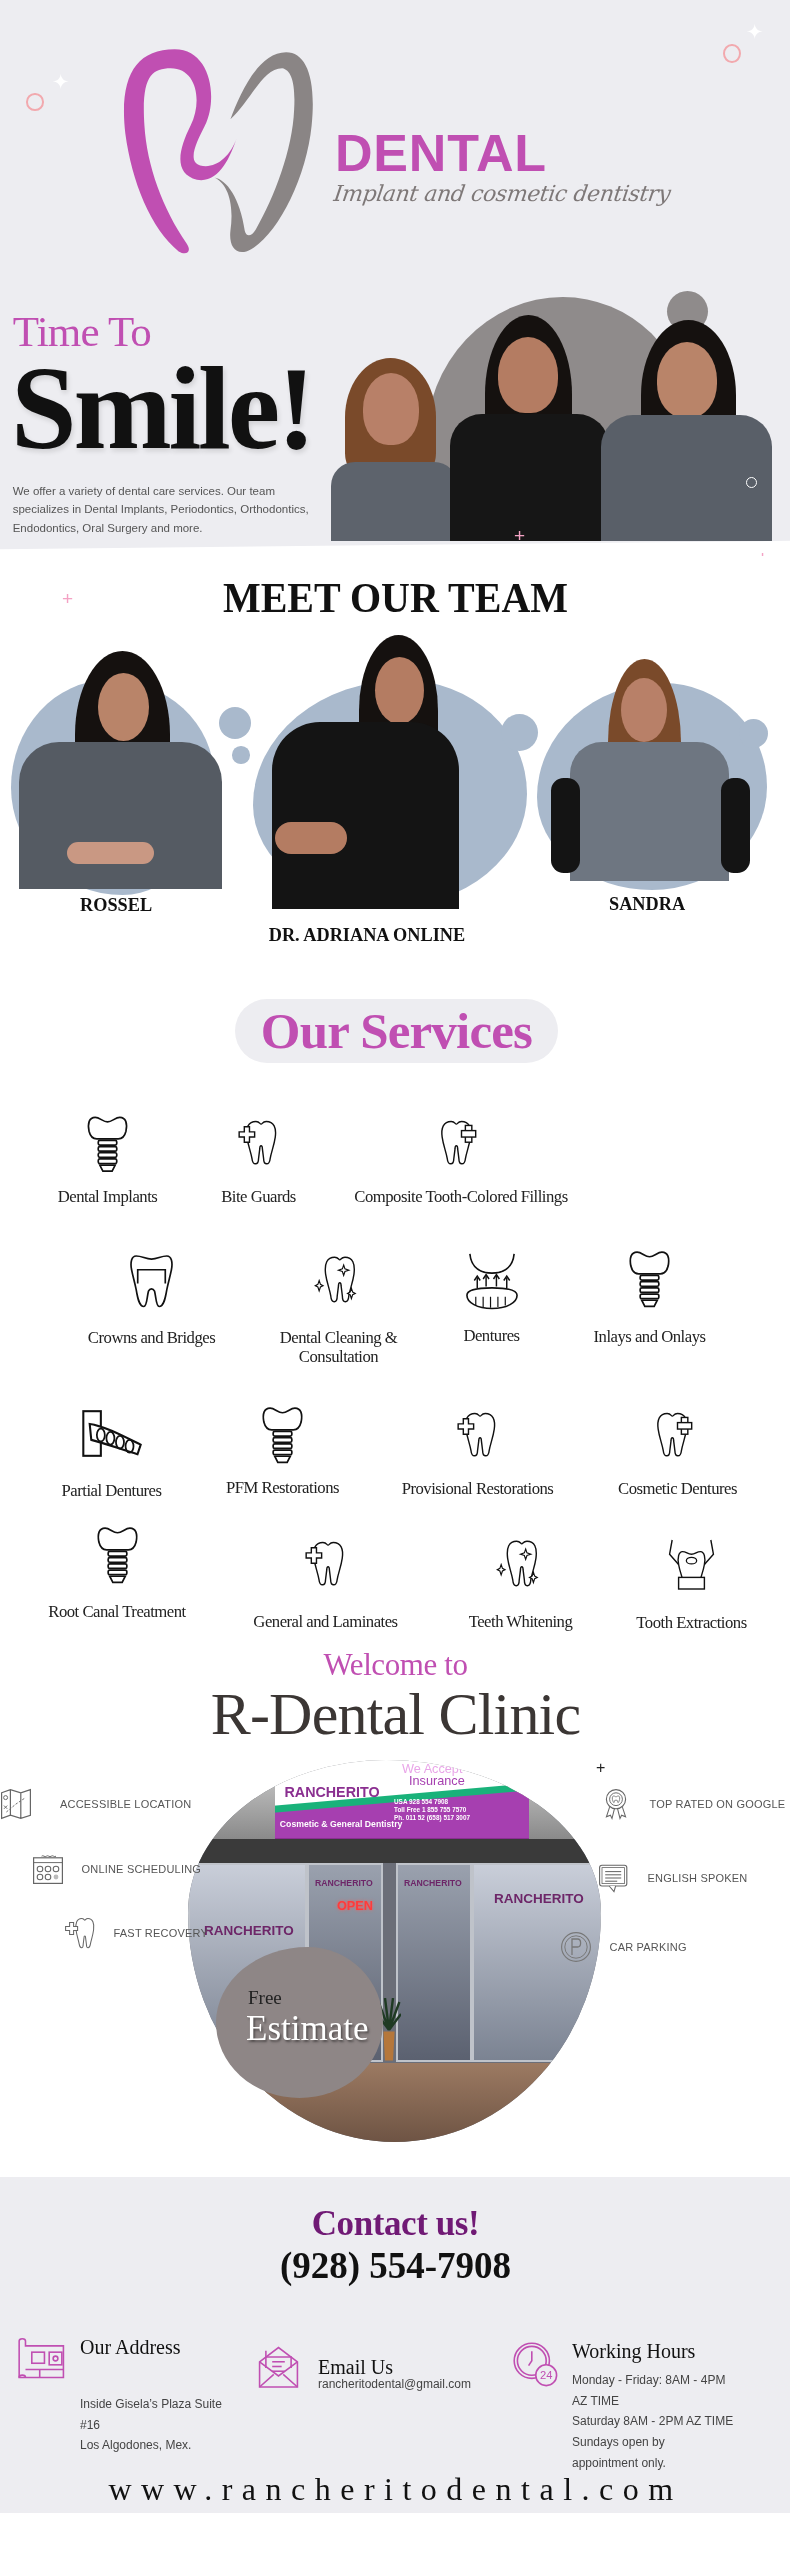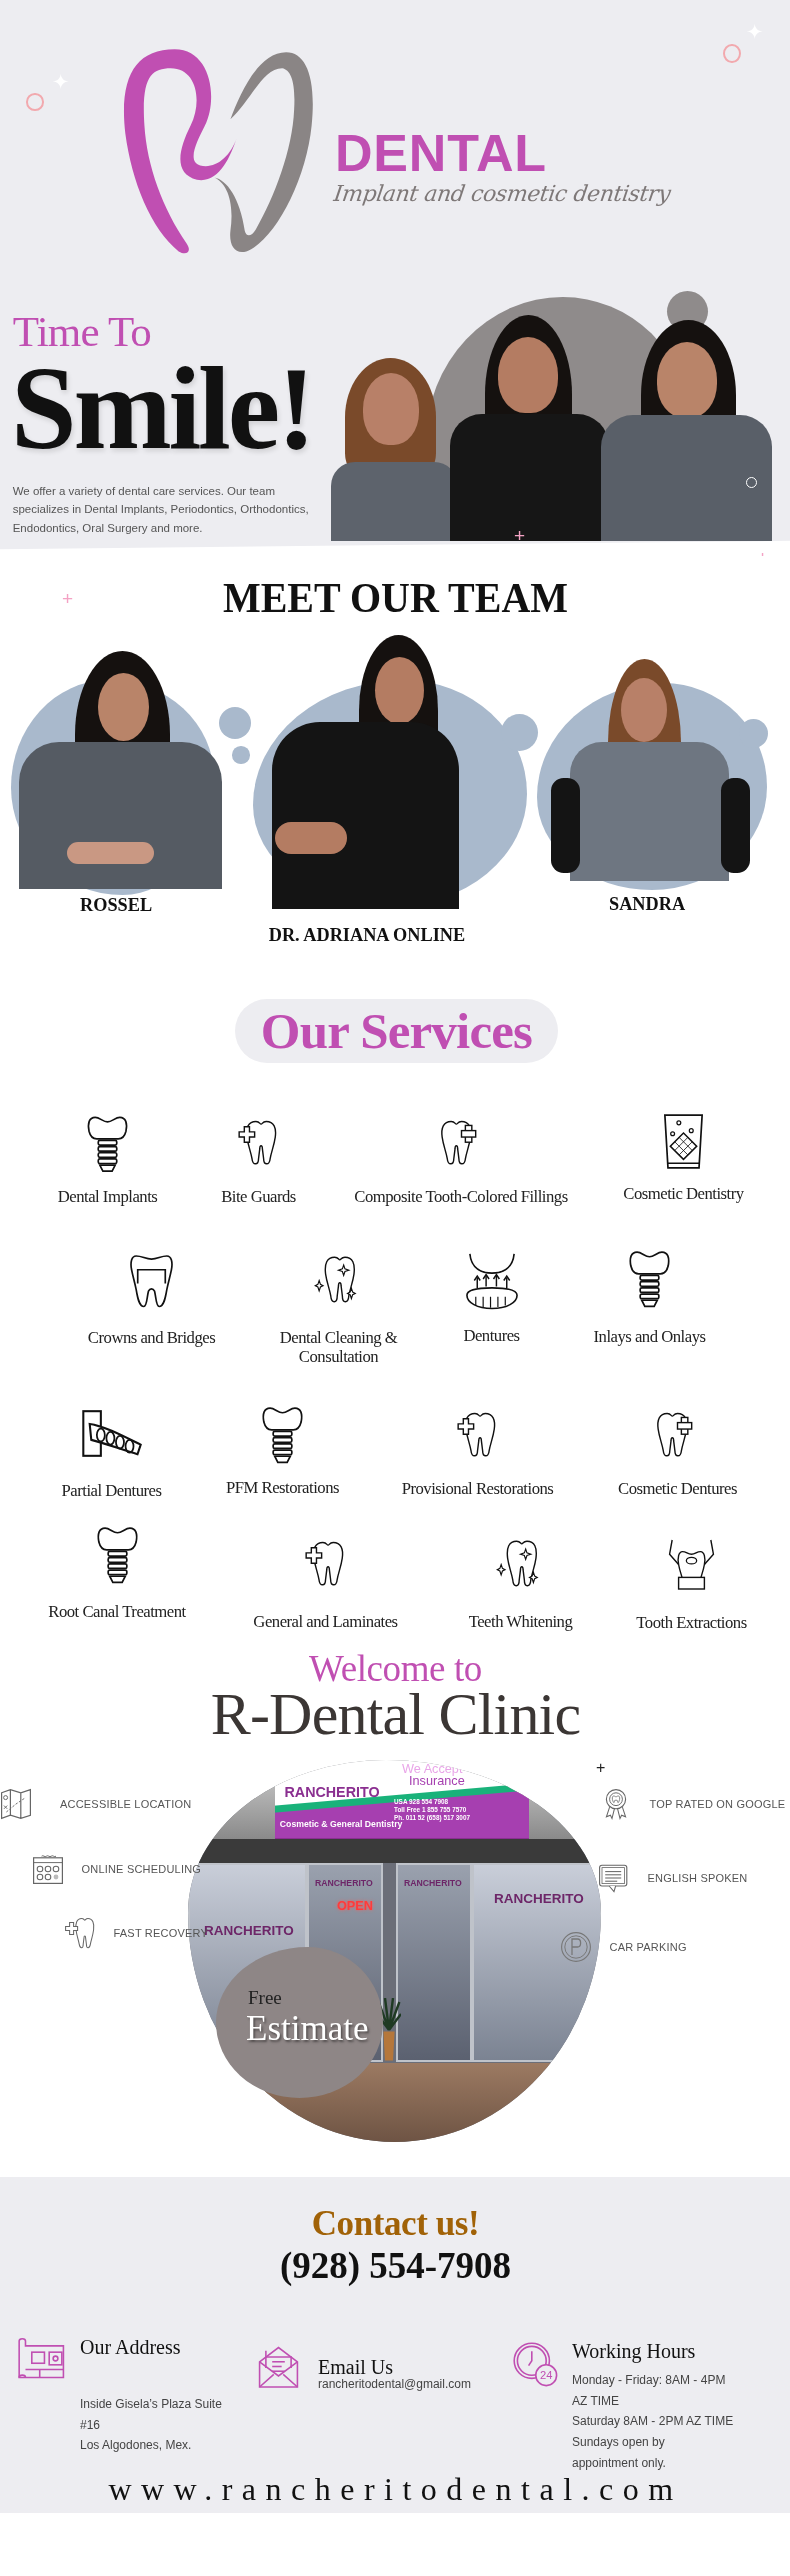--- a/index.html
+++ b/index.html
@@ -43,21 +43,21 @@
     .services { position: relative; background: #fff; padding-top: 32px; height: 668px; }
     .services-title-wrap { position: absolute; left: 235px; top: 30px; width: 323px; height: 64px; background: #ededf1; border-radius: 32px; display: flex; align-items: center; justify-content: center; }
     .services-title { font-family: "Liberation Serif", serif; font-weight: 700; font-size: 51px; color: #c04fb2; letter-spacing: -0.8px; }
     .svc { position: absolute; text-align: center; }
     .svc .ico { width: 49px; height: 59px; margin: 0 auto; display: block; }
     .svc .lbl { font-family: "Liberation Serif", serif; font-size: 16.7px; color: #222; line-height: 19px; margin-top: 14.3px; letter-spacing: -0.5px; white-space: nowrap; }
     .svc .lbl.wrap { white-space: normal; }
 
     
     .welcome { position: relative; height: 540px; background: #fff; }
-    .welcome-to { position: absolute; left: 0; right: 0; top: 9.5px; text-align: center; font-family: "Liberation Serif", serif; font-size: 37px; color: #c04fb2; letter-spacing: -0.4px; }
+    .welcome-to { position: absolute; left: 0; right: 0; top: 9.5px; text-align: center; font-family: "Liberation Serif", serif; font-size: 31px; color: #c04fb2; letter-spacing: -0.4px; }
     .clinic-name { position: absolute; left: 0; right: 0; top: 43px; text-align: center; font-family: "Liberation Serif", serif; font-size: 60px; color: #3b3634; letter-spacing: -0.8px; font-weight: 400; }
     .storefront { position: absolute; left: 188px; top: 123px; width: 413px; height: 382px; border-radius: 48% 52% 50% 50% / 40% 40% 60% 60%; overflow: hidden; background: #6b6e78; }
     .sf-ceiling { position: absolute; left: 0; right: 0; top: 0; height: 79px; background: linear-gradient(#cfcfcf, #8a8a8a); }
     .sf-banner { position: absolute; left: 87px; top: 0; width: 254px; height: 79px; background: linear-gradient(175deg, #ffffff 0 45%, #19b27a 46% 52%, #a63fb0 53% 100%); border-bottom: 1.6px solid #8a2f90; }
     .sf-banner .b-brand { position: absolute; left: 9.5px; top: 24px; font-weight: 900; font-size: 14.3px; color: #8a2f90; }
     .sf-banner .b-accept { position: absolute; left: 127px; top: 1.6px; font-size: 12.7px; color: #e9a5e8; }
     .sf-banner .b-ins { position: absolute; left: 134px; top: 14.3px; font-size: 12.7px; color: #a63fb0; }
     .sf-banner .b-phones { position: absolute; left: 119px; top: 38px; font-size: 6.4px; color: #fff; font-weight: 700; line-height: 8px; }
     .sf-banner .b-cgd { position: absolute; left: 4.8px; top: 59px; font-size: 8.7px; color: #fff; font-weight: 700; }
     .sf-beam { position: absolute; left: 0; right: 0; top: 79px; height: 24px; background: #3a3a3a; }
@@ -67,21 +67,21 @@
     .sf-plant { position: absolute; left: 189px; top: 238px; width: 24px; height: 64px; }
     .estimate { position: absolute; left: 216px; top: 310px; width: 167px; height: 151px; background: #8e8686; border-radius: 55% 45% 50% 50% / 50% 50% 50% 50%; }
     .estimate .free { position: absolute; left: 32px; top: 40px; font-family: "Liberation Serif", serif; font-size: 19px; color: #222; }
     .estimate .est { position: absolute; left: 30px; top: 62px; font-family: "Liberation Serif", serif; font-size: 35px; color: #fff; text-shadow: 1.6px 2.4px 2.4px rgba(0,0,0,0.45); }
     .feature { position: absolute; display: flex; align-items: center; gap: 17.5px; }
     .feature .f-ico { width: 32px; height: 32px; flex: none; }
     .feature .f-lbl { font-size: 11px; color: #555; letter-spacing: 0.2px; white-space: nowrap; }
 
     
     .contact { position: relative; height: 336px; background: #ededf1; }
-    .contact-title { position: absolute; left: 0; right: 0; top: 27px; text-align: center; font-family: "Liberation Serif", serif; font-size: 35px; color: #a16207; letter-spacing: -0.4px; }
+    .contact-title { position: absolute; left: 0; right: 0; top: 27px; text-align: center; font-family: "Liberation Serif", serif; font-size: 35px; color: #701a75; letter-spacing: -0.4px; }
     .contact-phone { position: absolute; left: 0; right: 0; top: 67px; text-align: center; font-family: "Liberation Serif", serif; font-weight: 700; font-size: 37px; color: #111; }
     .c-block { position: absolute; }
     .c-block .c-ico { position: absolute; left: 0; top: 0; width: 49px; height: 45px; }
     .c-block .c-title { position: absolute; font-family: "Liberation Serif", serif; font-size: 20px; color: #111; white-space: nowrap; }
     .c-block .c-lines { position: absolute; font-size: 12px; color: #444; line-height: 20.7px; }
     .website { position: absolute; left: 0; right: 0; top: 294px; text-align: center; font-family: "Liberation Serif", serif; font-size: 32px; letter-spacing: 9.5px; color: #111; }
   </style>
 </head>
 <body>
 
@@ -275,26 +275,20 @@
         <use href="#ic-tooth-cross"></use>
       </svg>
     <div class="lbl">Bite Guards</div>
   </div>
   <div class="svc" style="left:342px;top:145px;width:238px;">
     <svg class="ico" viewBox="0 0 76 76">
         <use href="#ic-tooth-filling"></use>
       </svg>
     <div class="lbl wrap" style="width:230px;margin-left:4px;">Composite Tooth-Colored Fillings</div>
   </div>
-  <div class="svc" style="left:592px;top:143px;width:183px;">
-    <svg class="ico" viewBox="0 0 60 76">
-        <use href="#ic-glass"></use>
-      </svg>
-    <div class="lbl" style="margin-top:12.7px;">Cosmetic Dentistry</div>
-  </div>
 
   <div class="svc" style="left:253px;top:282px;width:171px;">
     <svg class="ico" viewBox="0 0 76 80">
         <use href="#ic-tooth-sparkle"></use>
       </svg>
     <div class="lbl wrap" style="margin-top:17.5px;">Dental Cleaning &amp; Consultation</div>
   </div>
   <div class="svc" style="left:60px;top:282px;width:183px;">
     <svg class="ico" viewBox="0 0 64 76">
         <use href="#ic-crown"></use>

